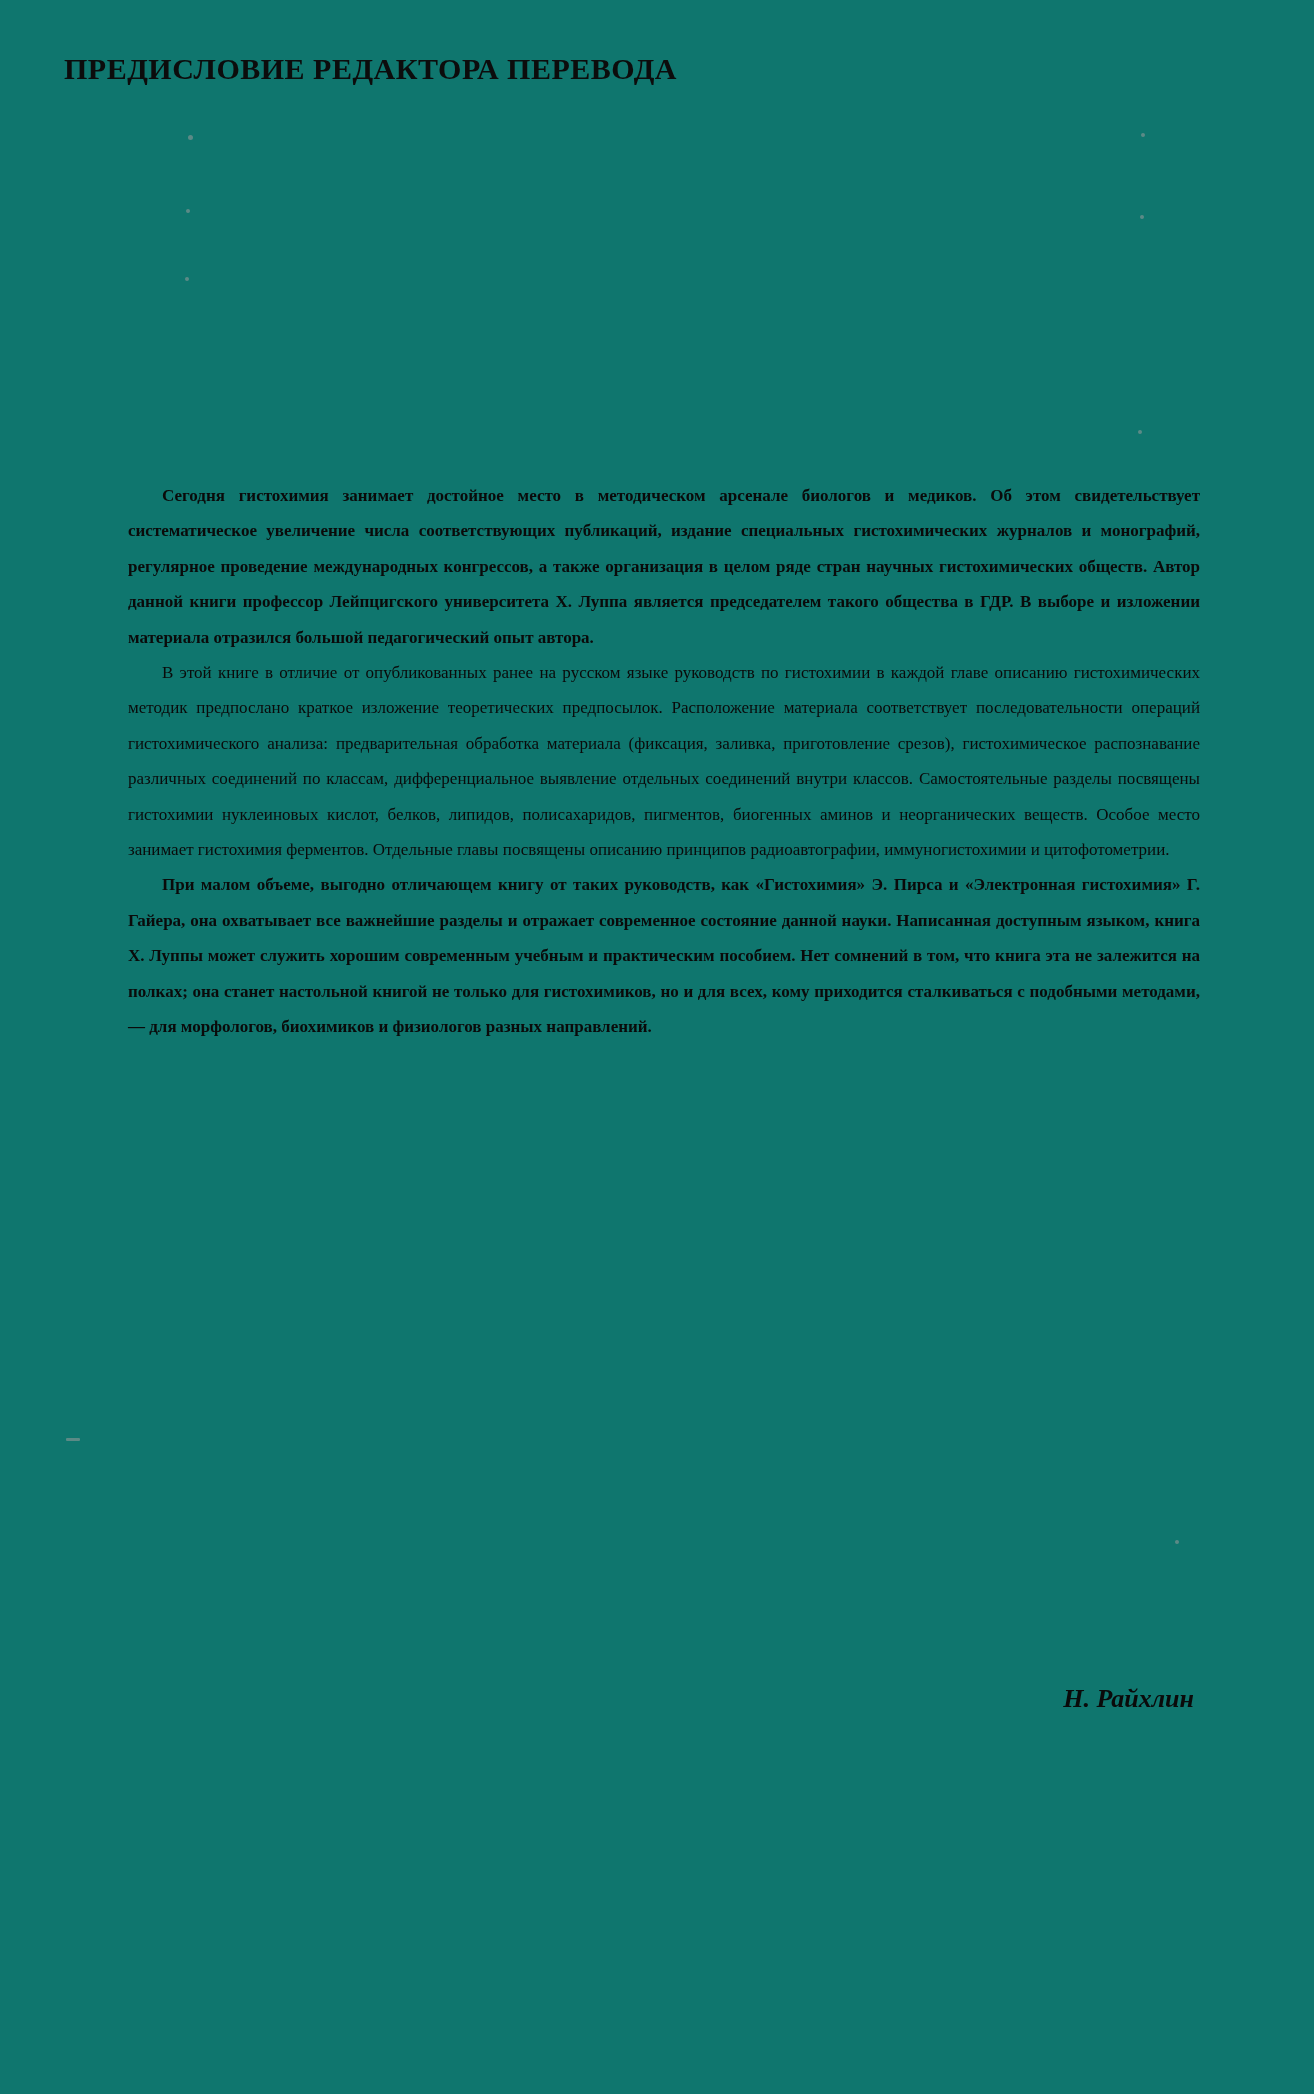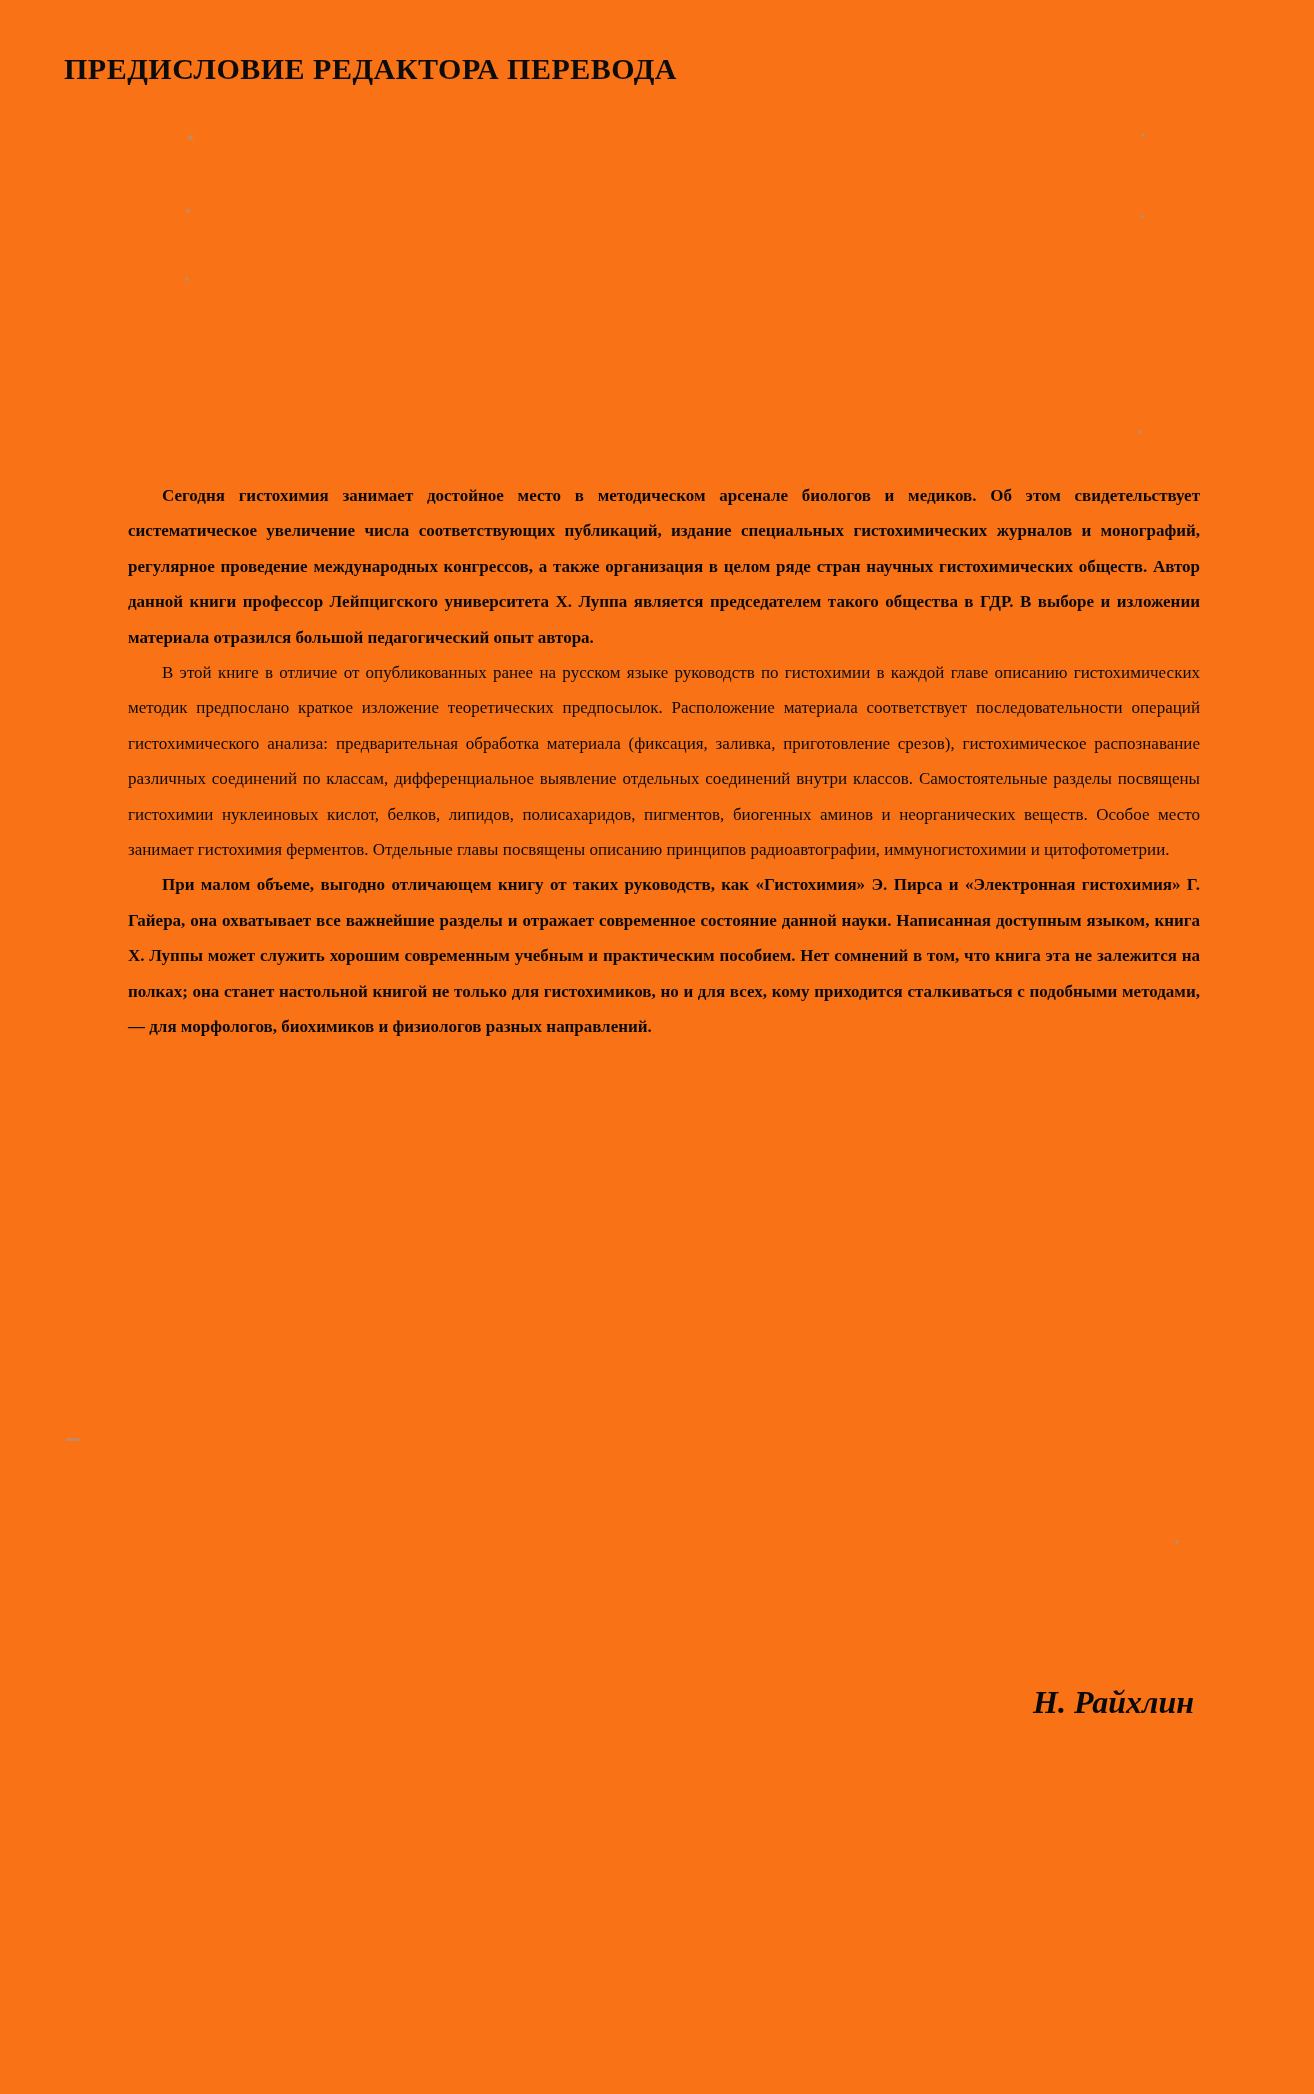--- a/index.html
+++ b/index.html
@@ -14,21 +14,21 @@
     font-family: "Liberation Serif", serif;
     color: #000000;
     overflow: hidden;
   }
   .page {
     position: absolute;
     left: 0;
     top: 0;
     width: 1314px;
     height: 2094px;
-    background: #f97316;
+    background: #0f766e;
   }
   .page-title {
     position: absolute;
     left: 64px;
     top: 52px;
     font-family: "Liberation Serif", serif;
     font-weight: bold;
     font-size: 30px;
     letter-spacing: 0.5px;
     color: #0c0c0c;
@@ -60,21 +60,21 @@
   .p-normal {
     font-weight: bold;
   }
   .signature {
     position: absolute;
     right: 120px;
     top: 1684px;
     font-family: "Liberation Serif", serif;
     font-style: italic;
     font-weight: bold;
-    font-size: 32px;
+    font-size: 26px;
     color: #0a0a0a;
     white-space: nowrap;
   }
   
   .speck {
     position: absolute;
     background: #9a9a9a;
     border-radius: 50%;
     opacity: .55;
   }

